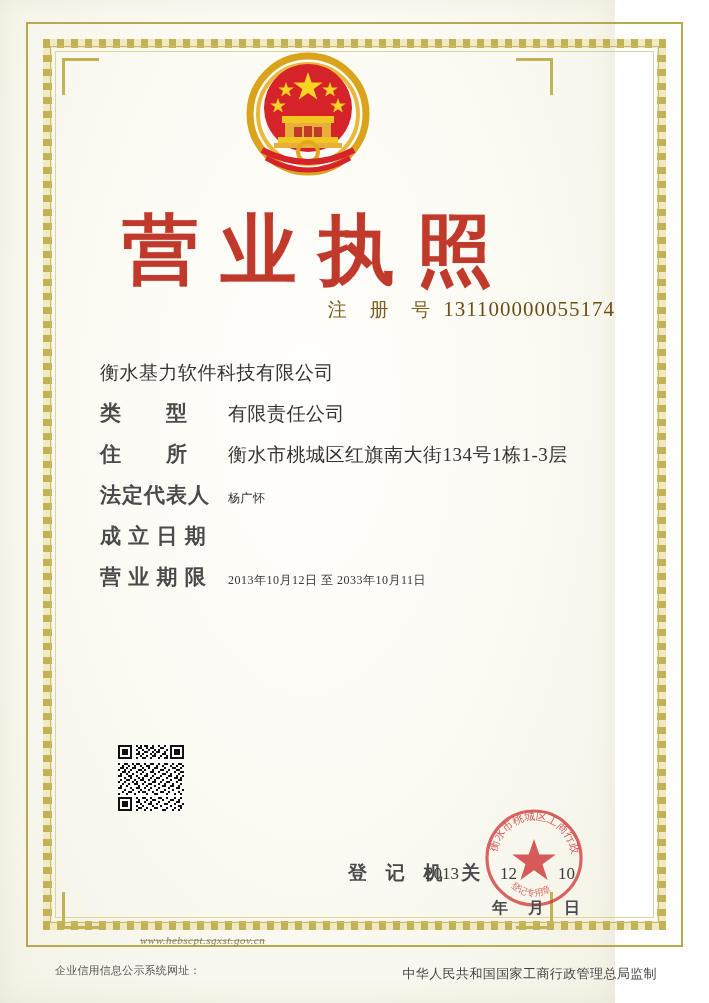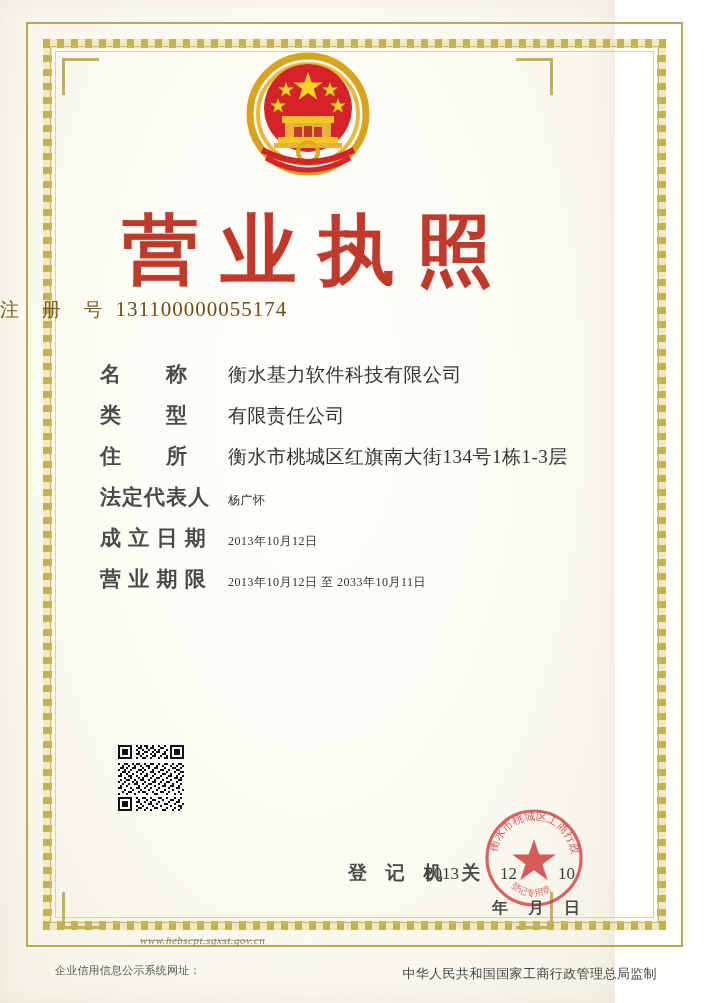--- a/index.html
+++ b/index.html
@@ -101,21 +101,21 @@
     font-weight: bold;
     color: #c0392b;
     text-indent: 22px;
     text-shadow: 0 0 1px rgba(160,30,20,0.4);
   }
 
   #regline {
     position: absolute;
     top: 297px;
     left: 0; right: 0;
-    text-align: left;
+    text-align: right;
     color: #8d6a23;
   }
   #regline .reg-label {
     font-size: 19px;
     letter-spacing: 9px;
     color: #7d5c1e;
   }
   #regline .reg-number {
     font-size: 21px;
     letter-spacing: 1px;
@@ -289,21 +289,20 @@
 
   <div id="title">营业执照</div>
 
   <div id="regline">
     <span class="reg-label">注 册 号</span><span class="reg-number">131100000055174</span>
   </div>
 
   <div class="fields">
 
     <div class="row big tall">
-      <div class="label">名　　称</div>
       <div class="value">衡水基力软件科技有限公司</div>
     </div>
 
     <div class="row big tall">
       <div class="label">类　　型</div>
       <div class="value">有限责任公司</div>
     </div>
 
     <div class="row big tall">
       <div class="label">住　　所</div>
@@ -311,21 +310,20 @@
     </div>
 
     <div class="row tall">
       <div class="label">法定代表人</div>
       <div class="value small">杨广怀</div>
     </div>
 
 
     <div class="row tall">
       <div class="label">成 立 日 期</div>
-      <div class="value small">2013年10月12日</div>
     </div>
 
     <div class="row tall">
       <div class="label">营 业 期 限</div>
       <div class="value small">2013年10月12日 至 2033年10月11日</div>
     </div>
 
 
   </div>
 

